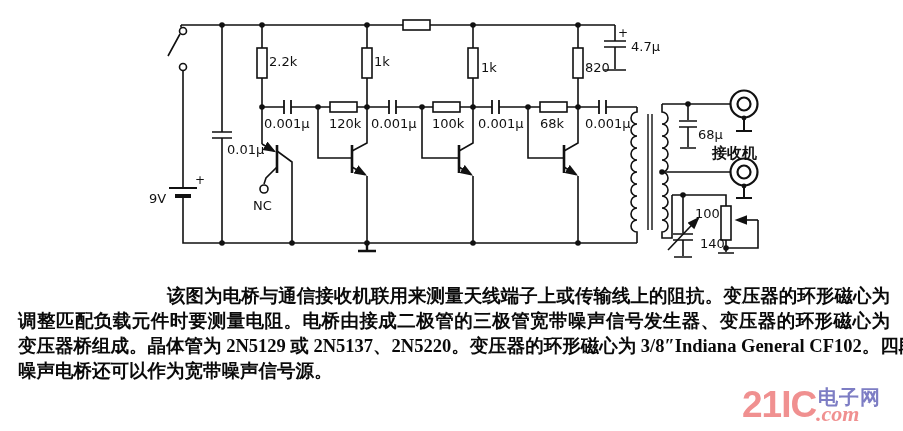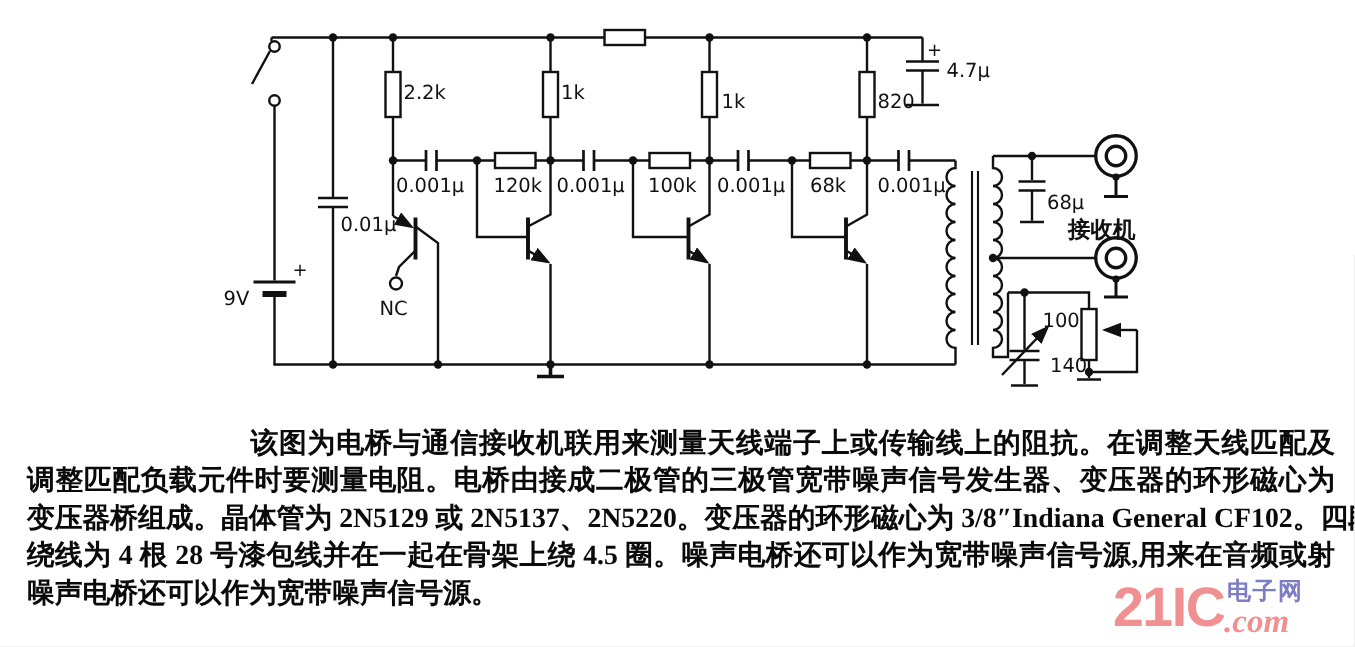--- a/index.html
+++ b/index.html
@@ -12,21 +12,21 @@
   .lbl-cn{font-size:15px;font-weight:bold;font-family:"DejaVu Sans","Liberation Serif",sans-serif;}
   .desc{position:absolute;left:18px;top:284px;width:872px;color:#0a0a0a;
         font-family:"Liberation Serif","DejaVu Serif",serif;font-weight:bold;
         font-size:18.5px;line-height:25px;}
   .desc .jline{text-align:justify;text-align-last:justify;white-space:nowrap;}
   .desc .first{padding-left:149px;}
   .desc .lastline{text-align:left;}
   .wm{position:absolute;left:742px;top:384px;width:158px;height:44px;}
   .wm-brand{position:absolute;left:0;top:2px;font-size:37px;line-height:37px;font-weight:bold;
             color:#f09090;font-family:"Liberation Sans",sans-serif;letter-spacing:-1px;}
-  .wm-site{position:absolute;left:76px;top:0;font-size:16px;font-weight:bold;color:#7d7dc4;
+  .wm-site{position:absolute;left:76px;top:0;font-size:20px;font-weight:bold;color:#7d7dc4;
            font-family:"DejaVu Sans",sans-serif;letter-spacing:1px;}
   .wm-com{position:absolute;left:74px;top:17px;font-size:22px;font-weight:bold;font-style:italic;
           color:#f09090;font-family:"Liberation Serif",serif;text-align:right;}
 </style>
 </head>
 <body>
 
 <div class="stage">
 
   <svg width="903" height="278" viewBox="0 0 903 278">
@@ -193,24 +193,23 @@
     <text class="lbl" x="149" y="203" font-size="14">9V</text>
     <text class="lbl-sm" x="195" y="184">+</text>
     <text class="lbl" x="253" y="210" font-size="14">NC</text>
     <text class="lbl" x="698" y="139">68μ</text>
     <text class="lbl-cn" x="712" y="158">接收机</text>
     <text class="lbl" x="695" y="218" font-size="14">100</text>
     <text class="lbl" x="700" y="248" font-size="14">140</text>
   </svg>
 
   <div class="desc">
-    <div class="jline first">该图为电桥与通信接收机联用来测量天线端子上或传输线上的阻抗。在调整天线匹配及</div>
+    <div class="jline first">该图为电桥与通信接收机联用来测量天线端子上或传输线上的阻抗。变压器的环形磁心为</div>
     <div class="jline">调整匹配负载元件时要测量电阻。电桥由接成二极管的三极管宽带噪声信号发生器、变压器的环形磁心为</div>
     <div class="jline">变压器桥组成。晶体管为 2N5129 或 2N5137、2N5220。变压器的环形磁心为 3/8″Indiana General CF102。四段</div>
-    <div class="jline">绕线为 4 根 28 号漆包线并在一起在骨架上绕 4.5 圈。噪声电桥还可以作为宽带噪声信号源,用来在音频或射</div>
     <div class="lastline">噪声电桥还可以作为宽带噪声信号源。</div>
   </div>
 
   <div class="wm">
     <span class="wm-brand">21IC</span>
     <span class="wm-site">电子网</span>
     <span class="wm-com">.com</span>
   </div>
 
 </div>

